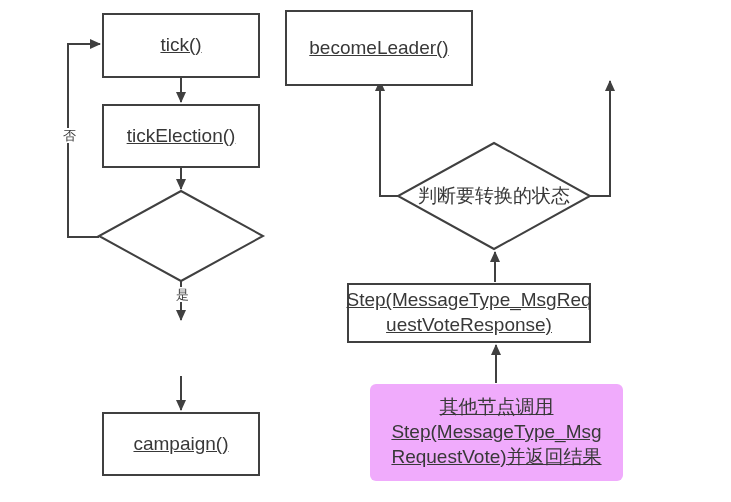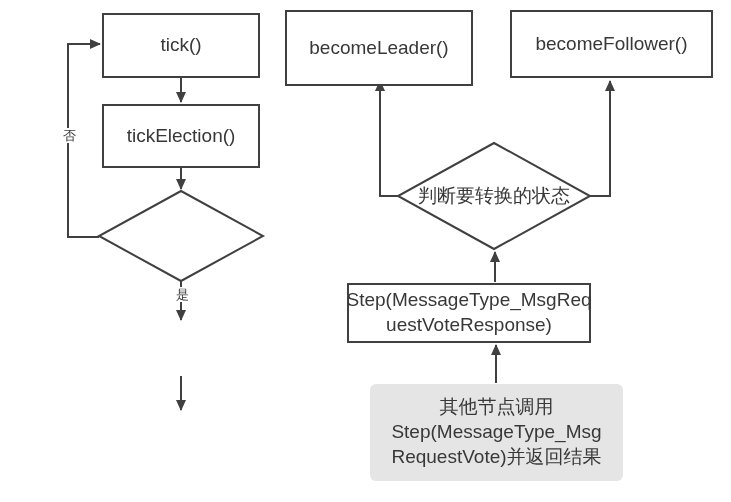--- a/index.html
+++ b/index.html
@@ -24,24 +24,25 @@
     display: flex;
     align-items: center;
     justify-content: center;
     text-align: center;
     background: #ffffff;
     border: 2px solid #404040;
     font-size: 19px;
     line-height: 1.3;
     white-space: pre-line;
     z-index: 1;
+    text-decoration: underline;
   }
   .note {
     border: none;
-    background: #e5e5e5;
+    background: #f0abfc;
     border-radius: 6px;
     font-size: 19px;
   }
   .dlabel {
     position: absolute;
     display: flex;
     align-items: center;
     justify-content: center;
     text-align: center;
     font-size: 19px;
@@ -84,24 +85,24 @@
     <polygon points="181,191 263,236 181,281 99,236" fill="#ffffff" stroke="#404040" stroke-width="2" stroke-linejoin="miter"></polygon>
     <polygon points="494,143 590,196 494,249 398,196" fill="#ffffff" stroke="#404040" stroke-width="2" stroke-linejoin="miter"></polygon>
   </svg>
 
   <div class="node" style="left:102px; top:13px; width:158px; height:65px;">tick()</div>
 
   <div class="node" style="left:102px; top:104px; width:158px; height:64px;">tickElection()</div>
 
 
 
+  <div class="node" style="left:102px; top:412px; width:158px; height:64px;">campaign()</div>
 
   <div class="node" style="left:285px; top:10px; width:188px; height:76px;">becomeLeader()</div>
 
-  <div class="node" style="left:510px; top:10px; width:203px; height:68px;">becomeFollower()</div>
 
   <div class="dlabel" style="left:398px; top:143px; width:192px; height:106px;">判断要转换的状态</div>
 
   <div class="node" style="left:347px; top:283px; width:244px; height:60px;">Step(MessageType_MsgReq
 uestVoteResponse)</div>
 
   <div class="node note" style="left:370px; top:384px; width:253px; height:97px;">其他节点调用
 Step(MessageType_Msg
 RequestVote)并返回结果</div>
 

